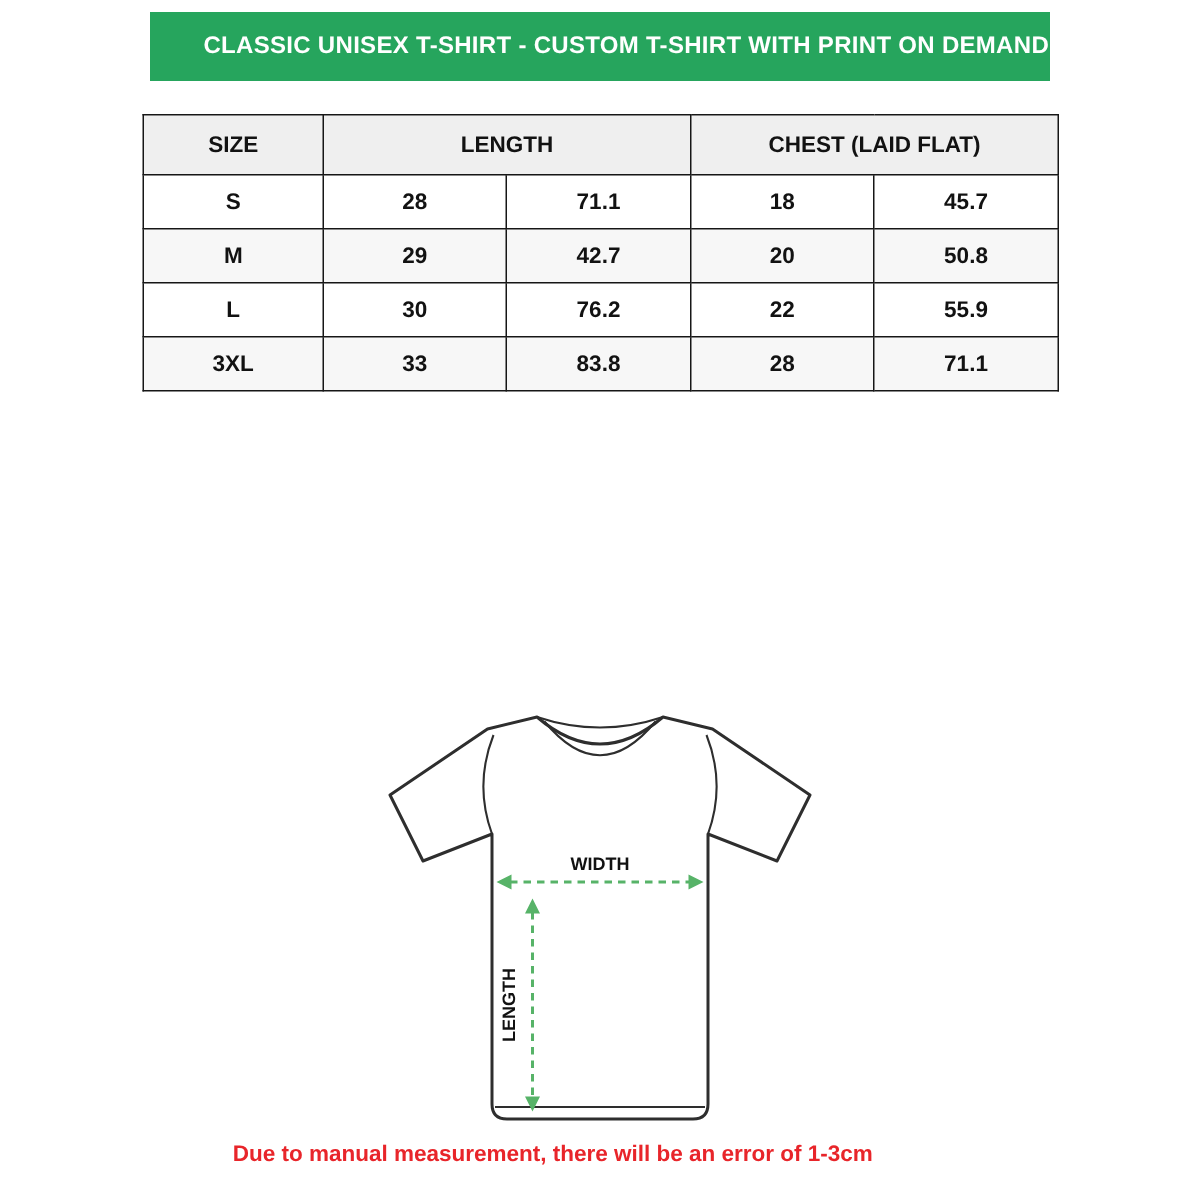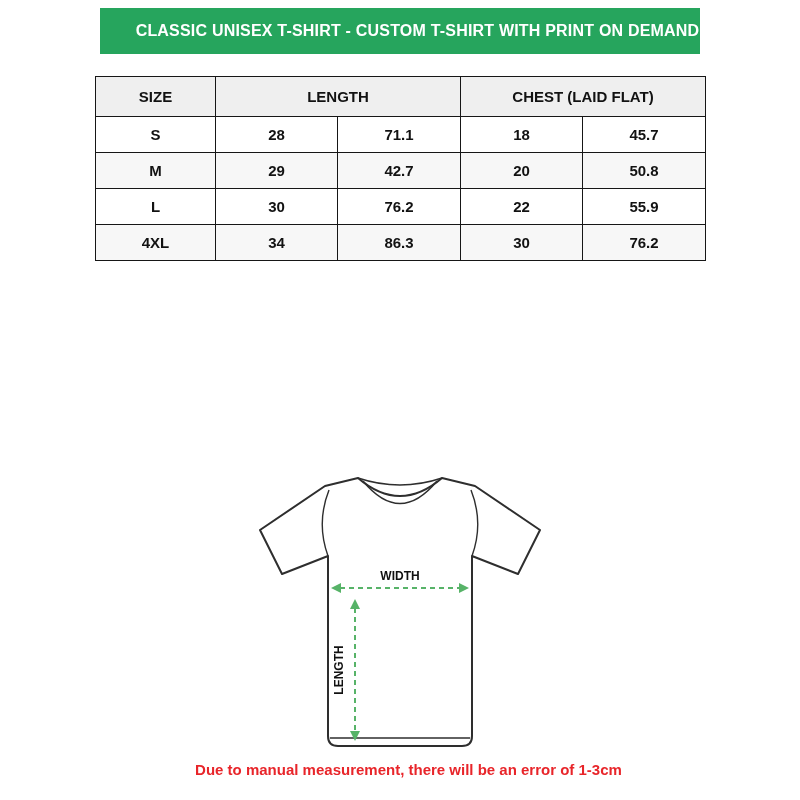--- a/index.html
+++ b/index.html
@@ -88,21 +88,20 @@
 
   
   .note {
     position: absolute;
     left: 0; top: 761px;
     width: 737px;
     text-align: center;
     color: #e8252a;
     font-weight: bold;
     font-size: 15px;
-    padding-left: 40px;
   }
 </style>
 </head>
 <body>
 
 <div class="page">
 
   <div class="banner">
     <span class="banner-title">CLASSIC UNISEX T-SHIRT - CUSTOM T-SHIRT WITH PRINT ON DEMAND</span>
   </div>
@@ -138,25 +137,25 @@
         <td>50.8</td>
       </tr>
       <tr>
         <td>L</td>
         <td>30</td>
         <td>76.2</td>
         <td>22</td>
         <td>55.9</td>
       </tr>
       <tr>
-        <td>4XL</td>
-        <td>34</td>
-        <td>86.3</td>
-        <td>30</td>
-        <td>76.2</td>
+        <td>3XL</td>
+        <td>33</td>
+        <td>83.8</td>
+        <td>28</td>
+        <td>71.1</td>
       </tr>
     </tbody>
   </table>
 
   <div class="diagram">
     <svg width="300" height="305" viewBox="0 0 300 305" xmlns="http://www.w3.org/2000/svg">
 
       <path class="tee-outline" d="M108 10 L75 18 L10 62 L32 106 L78 88 L78 268 Q78 278 88 278 L212 278 Q222 278 222 268 L222 88 L268 106 L290 62 L225 18 L192 10 Q150 46 108 10 Z"></path>
 
       <path class="tee-seam" d="M108 10 Q150 24 192 10"></path>

